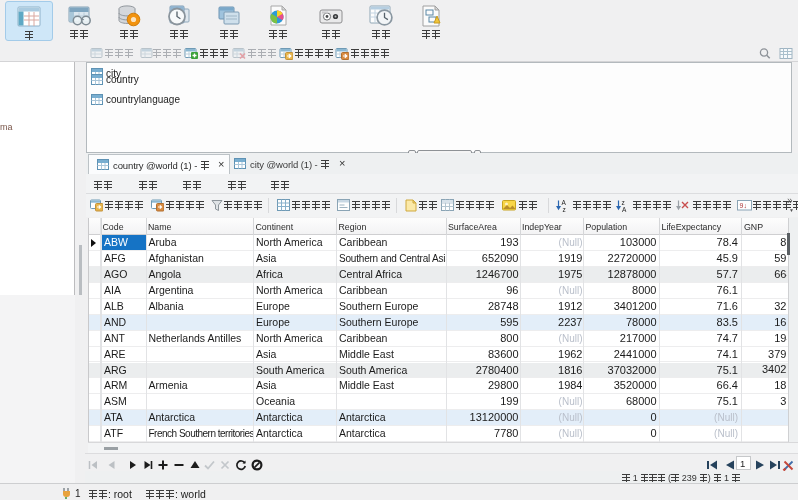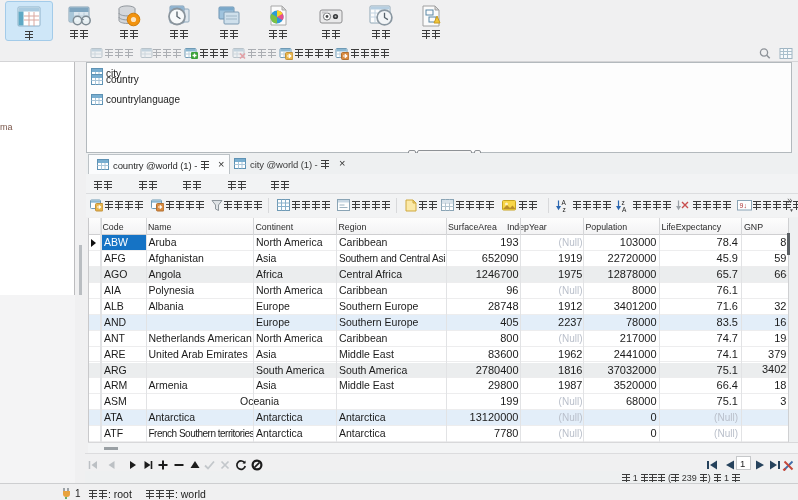--- a/index.html
+++ b/index.html
@@ -338,21 +338,21 @@
  <span class="gi" style="top:0;font-size:10px;color:#555;left:701px">»</span>
  <span class="gi" style="left:703px;top:10px;font-size:5px;color:#555">▼</span>
 </div>
 <div class="ab" id="grid">
 <div id="ghead">
 <span class="hc" style="left:13.5px">Code</span>
 <span class="hc" style="left:59px">Name</span>
 <span class="hc" style="left:166.5px">Continent</span>
 <span class="hc" style="left:249.5px">Region</span>
 <span class="hc" style="left:359px">SurfaceArea</span>
-<span class="hc" style="left:418px">IndepYear</span>
+<span class="hc" style="left:433px">IndepYear</span>
 <span class="hc" style="left:496.5px">Population</span>
 <span class="hc" style="left:572.5px">LifeExpectancy</span>
 <span class="hc" style="left:655px">GNP</span>
 </div>
 <div class="hrow" style="top:17.3px;">
       <span class="c" style="left:12px;width:45.5px;background:#1573c5;color:#fff">ABW</span>
       <span class="c" style="left:56.5px;width:107.5px">Aruba</span>
       <span class="c" style="left:164px;width:83px">North America</span>
       <span class="c" style="left:247px;width:109.5px">Caribbean</span>
       <span class="r" style="right:270.5px">193</span>
@@ -371,25 +371,25 @@
       <span class="r" style="right:51px">45.9</span>
     </div>
 <div class="hrow" style="top:49.1px;background:#ebedee;">
       <span class="c" style="left:12px;width:45.5px">AGO</span>
       <span class="c" style="left:56.5px;width:107.5px">Angola</span>
       <span class="c" style="left:164px;width:83px">Africa</span>
       <span class="c" style="left:247px;width:109.5px">Central Africa</span>
       <span class="r" style="right:270.5px">1246700</span>
       <span class="r" style="right:206.5px">1975</span>
       <span class="r" style="right:132.5px">12878000</span>
-      <span class="r" style="right:51px">65.7</span>
+      <span class="r" style="right:51px">57.7</span>
     </div>
 <div class="hrow" style="top:65.0px;">
       <span class="c" style="left:12px;width:45.5px">AIA</span>
-      <span class="c" style="left:56.5px;width:107.5px">Polynesia</span>
+      <span class="c" style="left:56.5px;width:107.5px">Argentina</span>
       <span class="c" style="left:164px;width:83px">North America</span>
       <span class="c" style="left:247px;width:109.5px">Caribbean</span>
       <span class="r" style="right:270.5px">96</span>
       <span class="r" style="right:206.5px"><span class="nul">(Null)</span></span>
       <span class="r" style="right:132.5px">8000</span>
       <span class="r" style="right:51px">76.1</span>
     </div>
 <div class="hrow" style="top:80.9px;text-decoration:underline;">
       <span class="c" style="left:12px;width:45.5px">ALB</span>
       <span class="c" style="left:56.5px;width:107.5px">Albania</span>
@@ -397,38 +397,37 @@
       <span class="c" style="left:247px;width:109.5px">Southern Europe</span>
       <span class="r" style="right:270.5px">28748</span>
       <span class="r" style="right:206.5px">1912</span>
       <span class="r" style="right:132.5px">3401200</span>
       <span class="r" style="right:51px">71.6</span>
     </div>
 <div class="hrow" style="top:96.8px;background:#e3eef9;">
       <span class="c" style="left:12px;width:45.5px">AND</span>
       <span class="c" style="left:164px;width:83px">Europe</span>
       <span class="c" style="left:247px;width:109.5px">Southern Europe</span>
-      <span class="r" style="right:270.5px">405</span>
+      <span class="r" style="right:270.5px">595</span>
       <span class="r" style="right:206.5px">2237</span>
       <span class="r" style="right:132.5px">78000</span>
       <span class="r" style="right:51px">83.5</span>
     </div>
 <div class="hrow" style="top:112.7px;">
       <span class="c" style="left:12px;width:45.5px">ANT</span>
-      <span class="c" style="left:56.5px;width:107.5px">Netherlands American</span>
+      <span class="c" style="left:56.5px;width:107.5px">Netherlands Antilles</span>
       <span class="c" style="left:164px;width:83px">North America</span>
       <span class="c" style="left:247px;width:109.5px">Caribbean</span>
       <span class="r" style="right:270.5px">800</span>
       <span class="r" style="right:206.5px"><span class="nul">(Null)</span></span>
       <span class="r" style="right:132.5px">217000</span>
       <span class="r" style="right:51px">74.7</span>
     </div>
 <div class="hrow" style="top:128.6px;">
       <span class="c" style="left:12px;width:45.5px">ARE</span>
-      <span class="c" style="left:56.5px;width:107.5px">United Arab Emirates</span>
       <span class="c" style="left:164px;width:83px">Asia</span>
       <span class="c" style="left:247px;width:109.5px">Middle East</span>
       <span class="r" style="right:270.5px">83600</span>
       <span class="r" style="right:206.5px">1962</span>
       <span class="r" style="right:132.5px">2441000</span>
       <span class="r" style="right:51px">74.1</span>
     </div>
 <div class="hrow" style="top:144.5px;background:#ebedee;">
       <span class="c" style="left:12px;width:45.5px">ARG</span>
       <span class="c" style="left:164px;width:83px">South America</span>
@@ -437,27 +436,27 @@
       <span class="r" style="right:206.5px">1816</span>
       <span class="r" style="right:132.5px">37032000</span>
       <span class="r" style="right:51px">75.1</span>
     </div>
 <div class="hrow" style="top:160.4px;">
       <span class="c" style="left:12px;width:45.5px">ARM</span>
       <span class="c" style="left:56.5px;width:107.5px">Armenia</span>
       <span class="c" style="left:164px;width:83px">Asia</span>
       <span class="c" style="left:247px;width:109.5px">Middle East</span>
       <span class="r" style="right:270.5px">29800</span>
-      <span class="r" style="right:206.5px">1987</span>
+      <span class="r" style="right:206.5px">1984</span>
       <span class="r" style="right:132.5px">3520000</span>
       <span class="r" style="right:51px">66.4</span>
     </div>
 <div class="hrow" style="top:176.3px;">
       <span class="c" style="left:12px;width:45.5px">ASM</span>
-      <span class="c" style="left:148px;width:83px">Oceania</span>
+      <span class="c" style="left:164px;width:83px">Oceania</span>
       <span class="r" style="right:270.5px">199</span>
       <span class="r" style="right:206.5px"><span class="nul">(Null)</span></span>
       <span class="r" style="right:132.5px">68000</span>
       <span class="r" style="right:51px">75.1</span>
     </div>
 <div class="hrow" style="top:192.20000000000002px;background:#e3eef9;">
       <span class="c" style="left:12px;width:45.5px">ATA</span>
       <span class="c" style="left:56.5px;width:107.5px">Antarctica</span>
       <span class="c" style="left:164px;width:83px">Antarctica</span>
       <span class="c" style="left:247px;width:109.5px">Antarctica</span>

